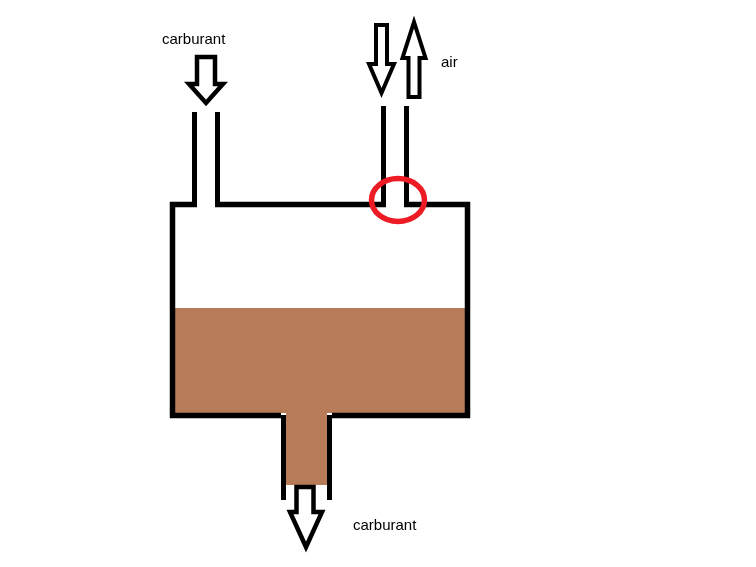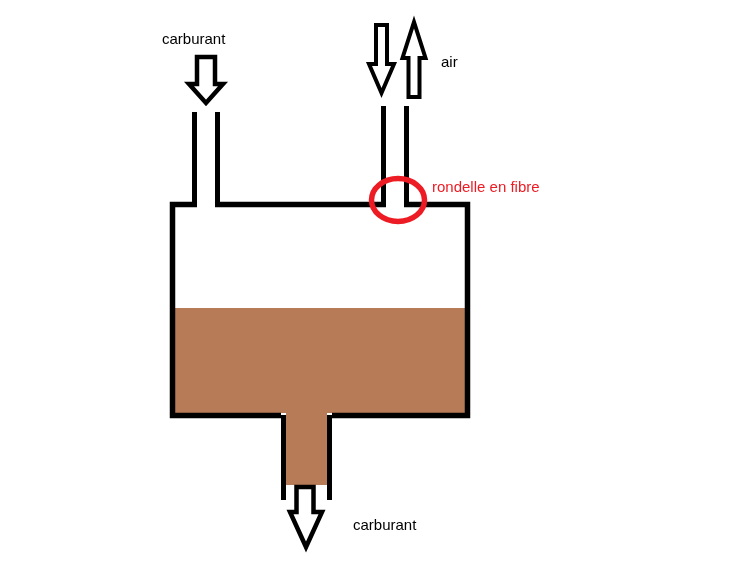--- a/index.html
+++ b/index.html
@@ -60,17 +60,16 @@
 
     <path fill="#ffffff" stroke-width="4.5" stroke-linejoin="miter" d="M296.5 487 V512 H290 L306 547 L322 512 H313.5 V487 Z" stroke="#000000"></path>
 
     <ellipse cx="398" cy="200" rx="26.5" ry="21.5" fill="none" stroke-width="5.5" stroke="#ed1c24"></ellipse>
   </svg>
 
   <div id="fuel-inlet-label" class="label">carburant</div>
 
   <div id="air-label" class="label">air</div>
 
-  <div id="washer-label" class="label" style="color: rgb(237, 28, 36);">rondelle en fibre</div>
 
   <div id="fuel-outlet-label" class="label">carburant</div>
 
 </div>
 
 </body></html>

